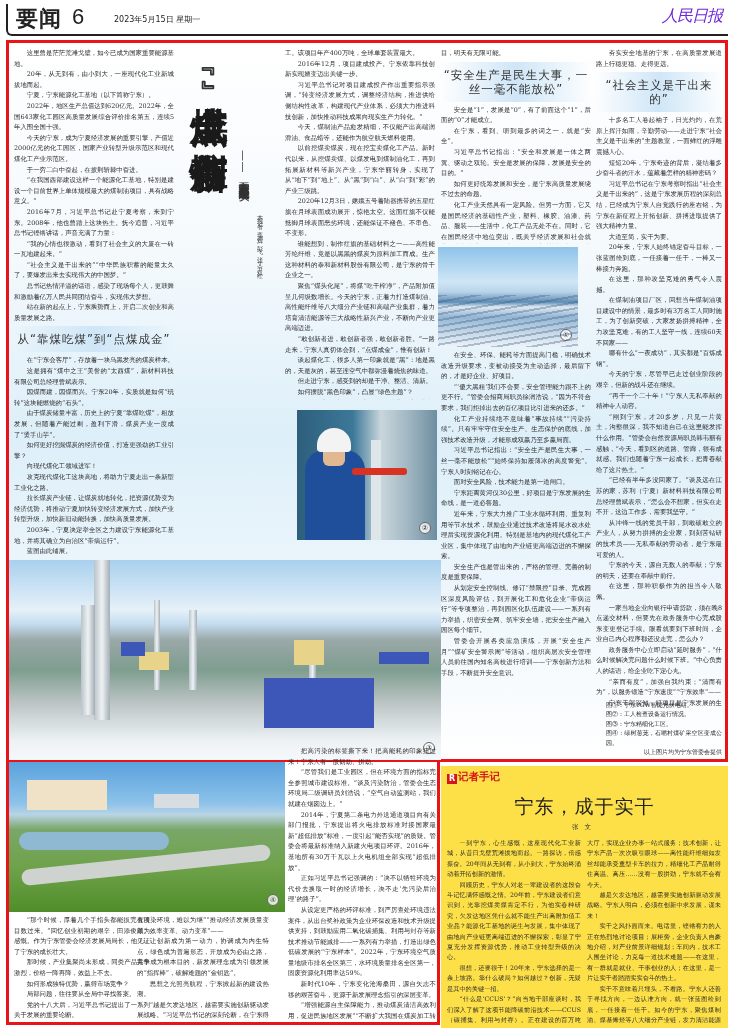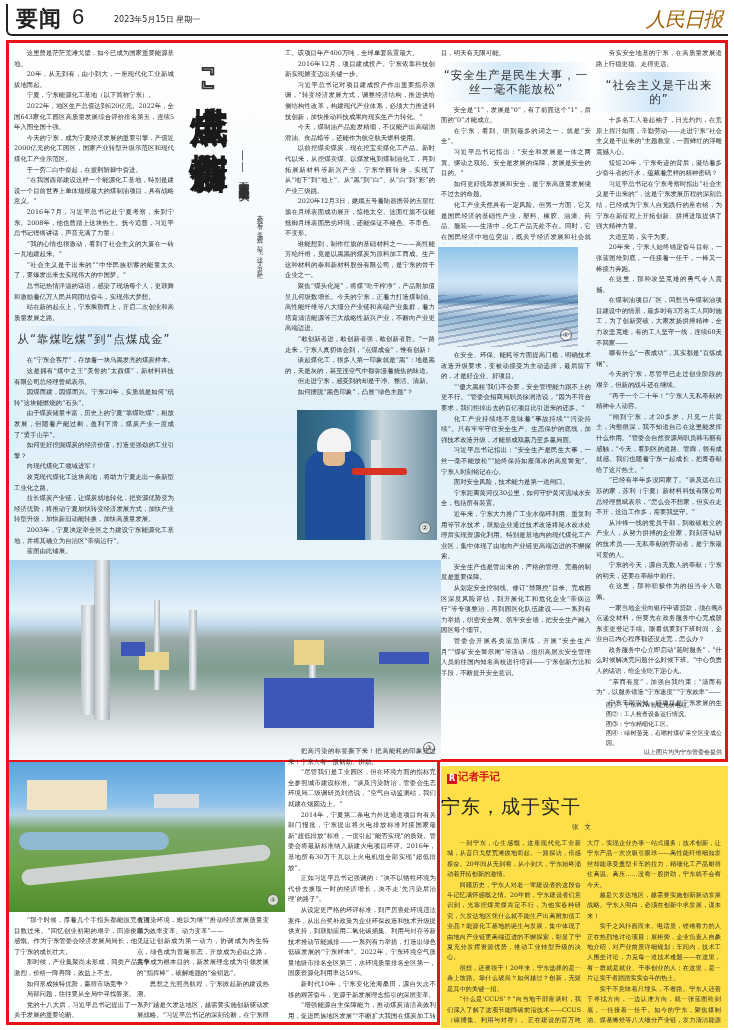--- a/index.html
+++ b/index.html
@@ -30,21 +30,21 @@
     position: absolute; left: 64px; top: 0px;
     font-family: "Liberation Sans", sans-serif; font-size: 22px; color: #222;
   }
   .date {
     position: absolute; left: 106px; top: 10px;
     font-family: "DejaVu Sans", sans-serif; font-size: 8px; color: #222;
   }
   .paper-logo {
     position: absolute; right: 6px; top: 2px;
     font-family: "DejaVu Serif", serif; font-style: italic;
-    font-size: 20px; color: #a16207; letter-spacing: -1px;
+    font-size: 16px; color: #6d28d9; letter-spacing: -1px;
   }
 
   
   .feature {
     position: absolute; left: 6px; top: 40px; width: 722px; height: 722px;
     border: 3px solid #e8141a;
     background: #fff;
   }
   .feature-bg {
     position: absolute; left: 0; top: 0; right: 0; bottom: 0;
@@ -165,21 +165,21 @@
   .notes-label {
     position: absolute; left: 6px; top: 4px;
     font-family: "DejaVu Sans", sans-serif; font-weight: bold;
     font-size: 10.5px; color: #d3161c;
   }
   .notes-label .mark {
     display: inline-block; width: 10px; height: 10px; background: #d3161c; color: #fff;
     font-size: 8px; line-height: 10px; text-align: center; margin-right: 1px; vertical-align: -1px;
   }
   .notes-title {
-    position: absolute; left: 0; top: 28px; width: 287px; text-align: left;
+    position: absolute; left: 0; top: 28px; width: 287px; text-align: center;
     font-family: "DejaVu Sans", sans-serif; font-size: 19px; color: #222; letter-spacing: 1px;
   }
   .notes-author {
     position: absolute; left: 0; top: 57px; width: 287px; text-align: center;
     font-size: 6.5px; color: #333; letter-spacing: 6px;
   }
   .notes .col { font-size: 6.2px; line-height: 10.4px; }
 </style>
 </head>
 <body>
@@ -268,21 +268,21 @@
   <div class="photo p-solar">
     <span class="badge">①</span>
   </div>
 
   <div class="col" style="left:441px; top:350px; width:150px; height:404px;">
     <p>在安全、环保、能耗等方面提高门槛，明确技术改造升级要求，变被动接受为主动选择，最后留下的，才是好企业、好项目。</p>
     <p>“‘傻大黑粗’我们不会要，安全管理能力跟不上的更不行。”管委会招商局职员徐润浩说，“因为不符合要求，我们拒掉出去的百亿项目比引进来的还多。”</p>
     <p>化工产业持续绝不意味着“事故持续”“污染持续”。只有牢牢守住安全生产、生态保护的底线，加强技术改造升级，才能形成双赢乃至多赢局面。</p>
     <p>习近平总书记指出：“安全生产是民生大事，一丝一毫不能放松”“始终保持如履薄冰的高度警觉”。宁东人时刻铭记在心。</p>
     <p>面对安全风险，技术能力是第一道闸口。</p>
-    <p>宁东距离黄河仅30公里，如何守护黄河流域水安全，包括所有装置。</p>
+    <p>宁东距离黄河仅30公里，好项目是宁东发展的生命线，是一道必答题。</p>
     <p>近年来，宁东大力推广工业水循环利用、重复利用等节水技术，鼓励企业通过技术改造将尾水改水处理后实现资源化利用。特别是基地内的现代煤化工产业区，集中体现了由地向产业链更高端迈进的不懈探索。</p>
     <p>安全生产也是管出来的，严格的管理、完善的制度是重要保障。</p>
     <p>从划定安全控制线、修订“禁限控”目录、完成园区深度风险评估，到开展化工和危化企业“带病运行”等专项整治，再到园区化队伍建设——一系列有力举措，织密安全网、筑牢安全墙，把安全生产融入园区每个细节。</p>
     <p>管委会开展各类应急演练，开展“安全生产月”“煤矿安全警示周”等活动，组织高层次安全管理人员前往国内知名高校进行培训——宁东创新方法和手段，不断提升安全意识。</p>
   </div>
 
   <div class="col" style="left:596px; top:48px; width:126px; height:660px;">
     <p>夯实安全地基的宁东，在高质量发展道路上行稳更稳、走得更远。</p>
     <div class="subhead">“社会主义是干出来的”</div>
     <p>十多名工人卷起袖子，日光灼灼，在荒原上挥汗如雨，辛勤劳动——走进宁东“社会主义是干出来的”主题教室，一面鲜红的浮雕震撼人心。</p>

